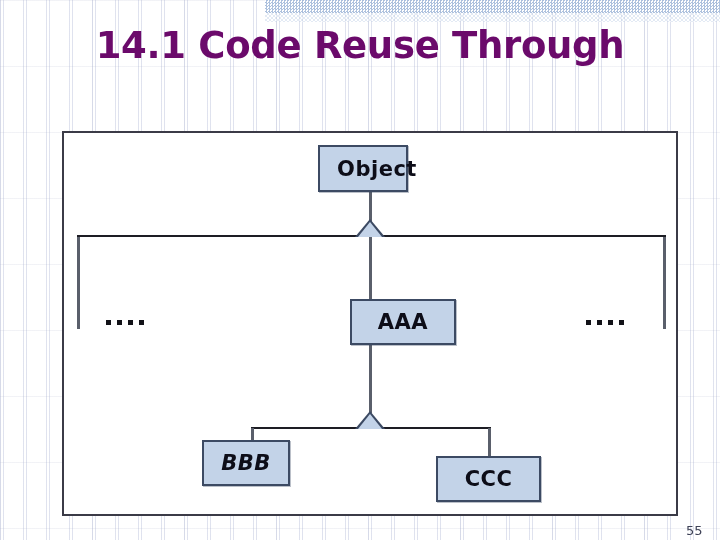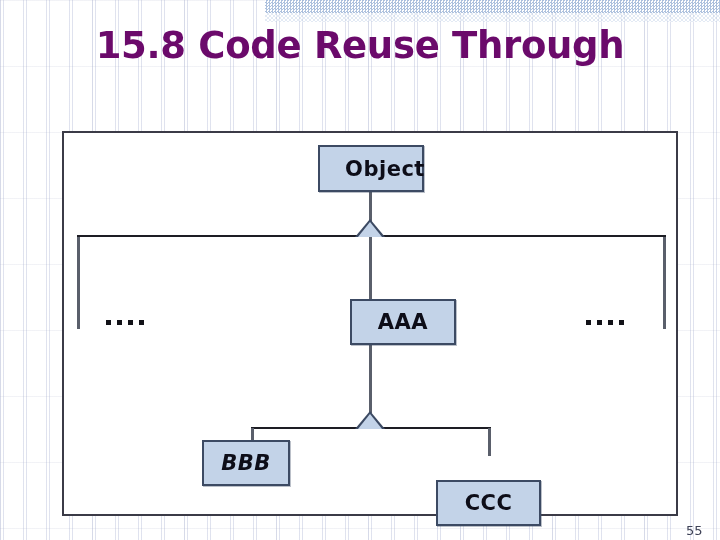--- a/index.html
+++ b/index.html
@@ -99,24 +99,24 @@
     box-sizing: border-box;
     display: flex;
     align-items: center;
     justify-content: center;
     color: #0d0d18;
     font-weight: bold;
     font-size: 21px;
     letter-spacing: 0.5px;
     box-shadow: 1px 1px 0 rgba(60,74,99,0.35);
   }
-  #box-object { left: 318px; top: 145px; width: 106px; height: 47px; padding-left: 28px; }
+  #box-object { left: 318px; top: 145px; width: 90px; height: 47px; padding-left: 28px; }
   #box-aaa    { left: 318px; top: 299px; width: 106px; height: 46px; margin-left: 32px; }
   #box-bbb    { left: 202px; top: 440px; width: 88px; height: 46px; font-style: italic; }
-  #box-ccc    { left: 436px; top: 456px; width: 105px; height: 46px; margin-top: 24px; }
+  #box-ccc    { left: 436px; top: 456px; width: 105px; height: 46px; }
 
   
   .vline {
     position: absolute;
     width: 3px;
     background: #5a5f6b;
   }
   .hline-thin {
     position: absolute;
     height: 2px;
@@ -198,21 +198,21 @@
 <body>
 
 <div id="slide">
 
   <div id="grid-bg"></div>
   <div id="grid-bg2"></div>
   <div id="top-band"></div>
   <div id="top-band-fade"></div>
 
   <div id="title">
-    <div>15.8 Code Reuse Through</div>
+    <div>14.1 Code Reuse Through</div>
   </div>
 
   <div id="frame"></div>
 
   <div class="vline" id="link-object-down"></div>
   <div class="hline-thin" id="bar-top"></div>
   <div class="vline-thin" id="stub-left"></div>
   <div class="vline-thin" id="stub-right"></div>
   <div class="vline" id="link-arrow-aaa"></div>
   <div class="vline" id="link-aaa-down"></div>

